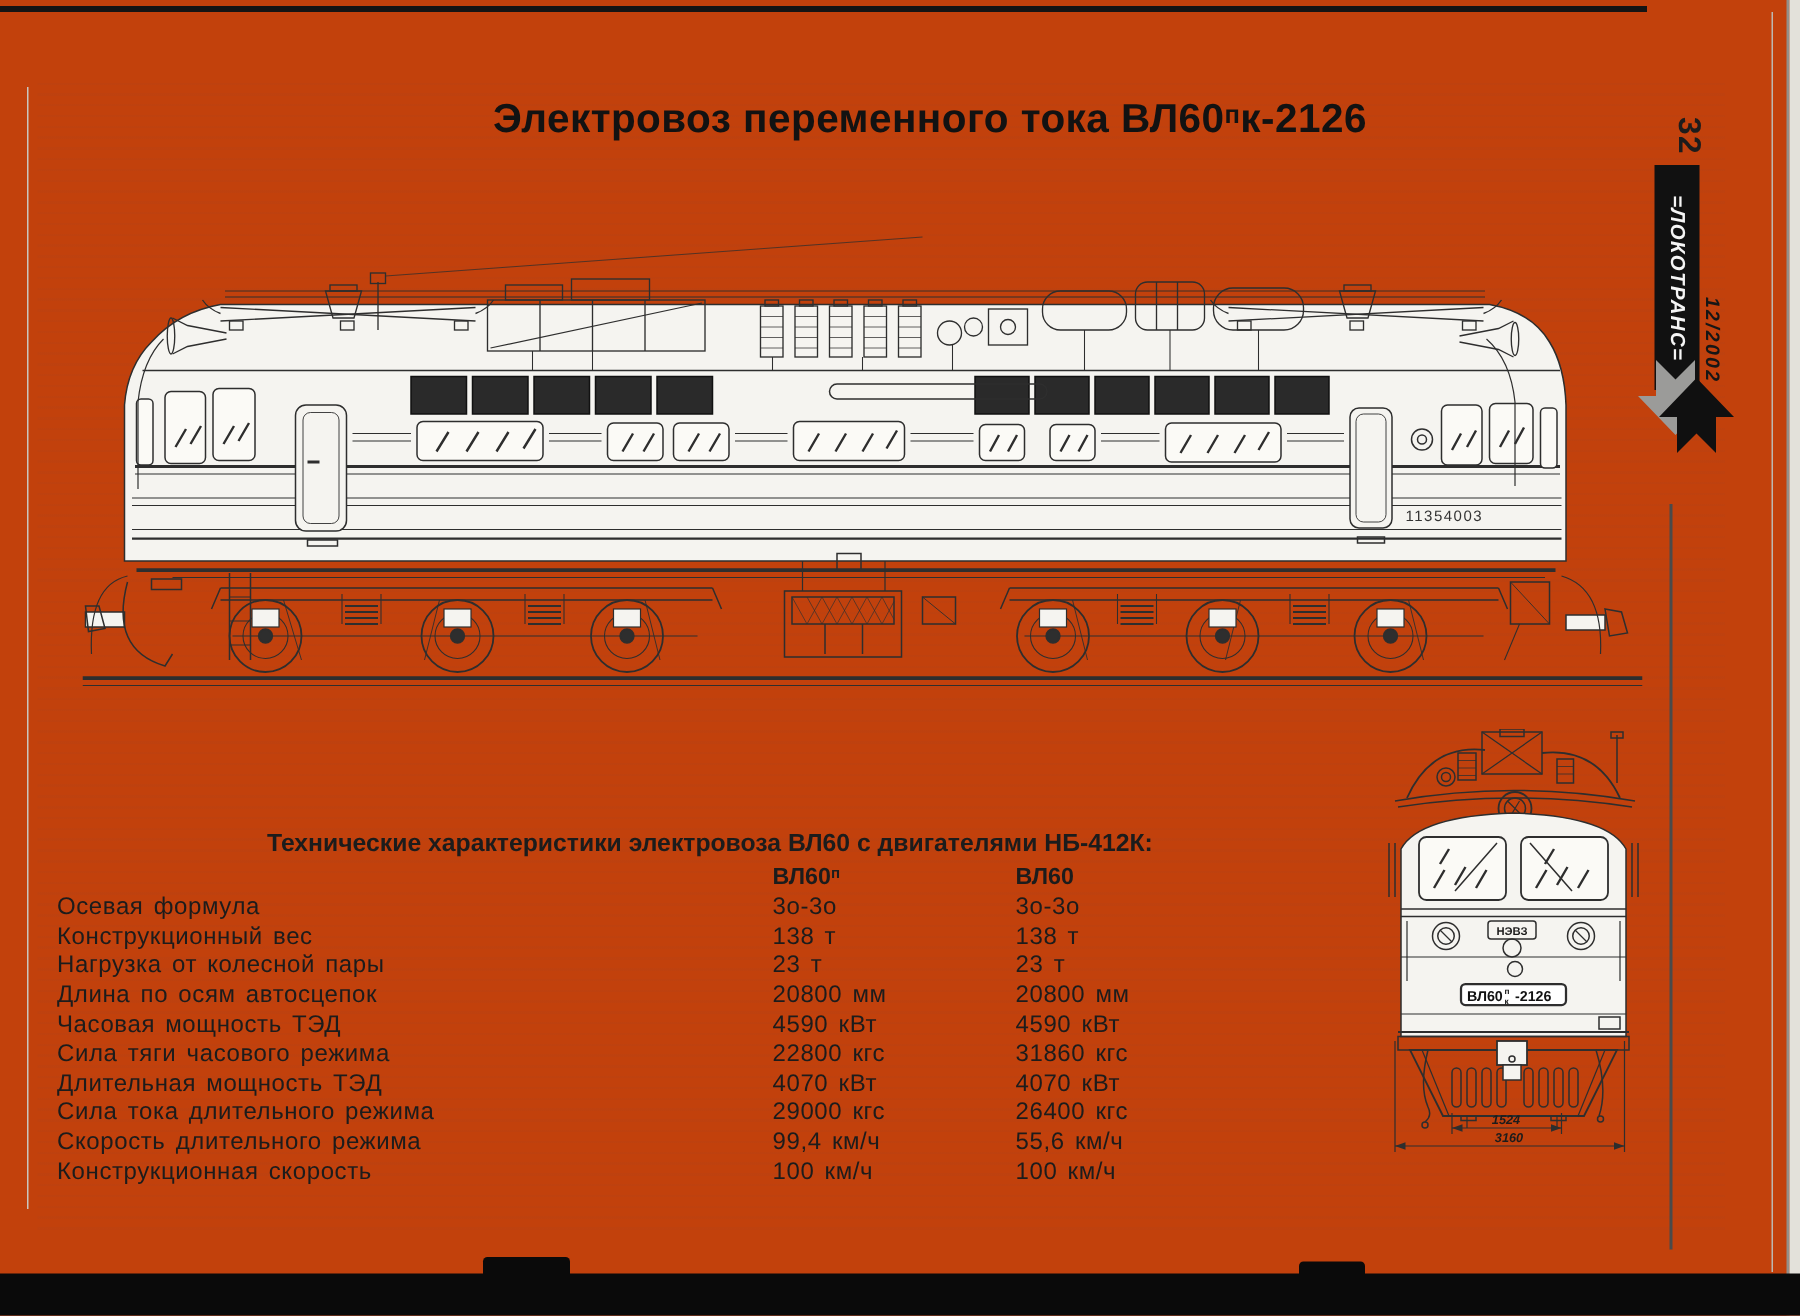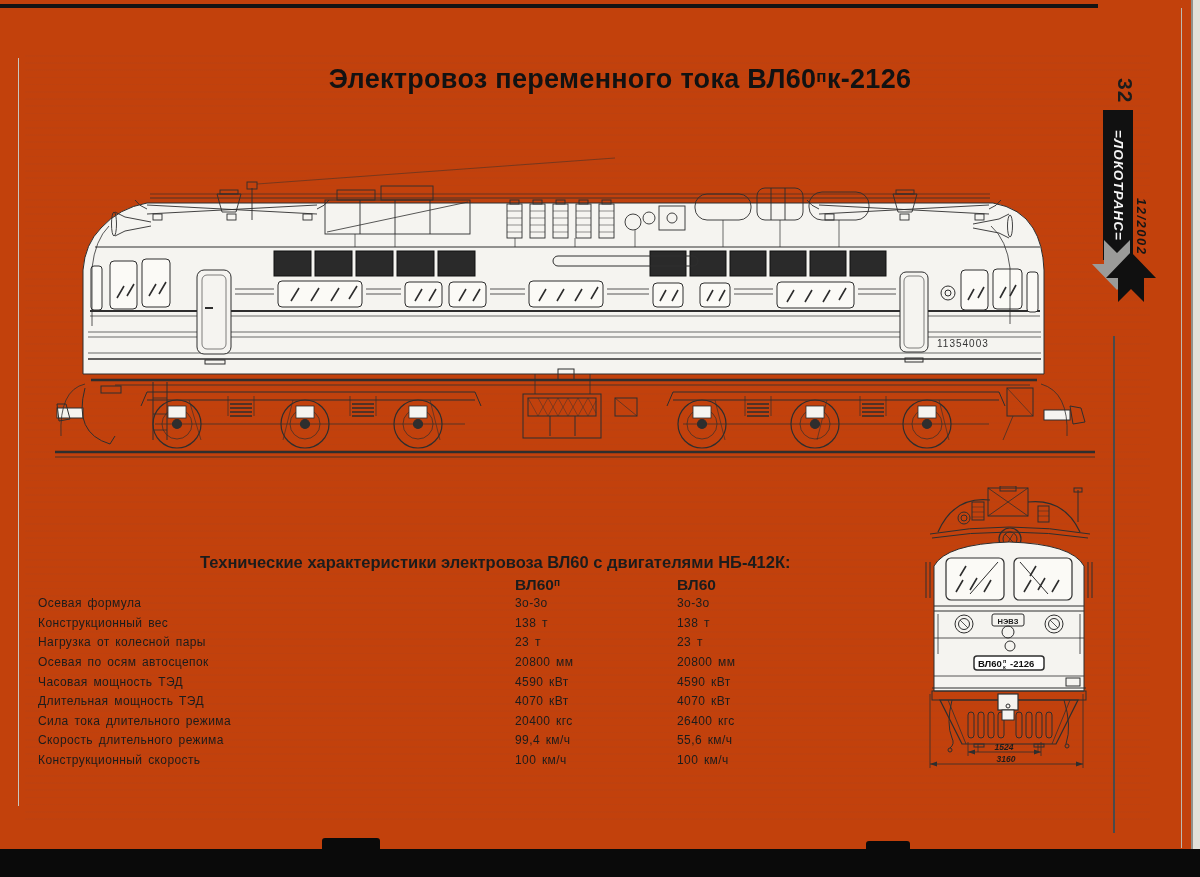--- a/index.html
+++ b/index.html
@@ -16,26 +16,26 @@
   .bump1{left:322px;top:838px;width:58px;height:14px;background:#0a0a0a;border-radius:3px 3px 0 0;}
   .bump2{left:866px;top:841px;width:44px;height:11px;background:#0a0a0a;border-radius:3px 3px 0 0;}
   
   .ghost{left:25px;top:55px;width:1125px;height:770px;opacity:.05;pointer-events:none;
          background:repeating-linear-gradient(180deg,rgba(70,70,105,.6) 0 1.6px,rgba(0,0,0,0) 1.6px 7.2px);}
   
   .title{left:130px;top:64px;width:980px;text-align:center;font-size:27px;font-weight:bold;
          letter-spacing:.3px;color:#121212;white-space:nowrap;}
   .title sup{font-size:17px;vertical-align:6px;}
   
-  .specs-head{left:200px;top:553px;font-size:16.5px;font-weight:bold;white-space:nowrap;}
+  .specs-head{left:178px;top:553px;font-size:16.5px;font-weight:bold;white-space:nowrap;}
   .colhead{font-size:15.5px;font-weight:bold;white-space:nowrap;}
   .colhead sup{font-size:10px;vertical-align:4px;}
   .ch1{left:515px;top:576px;} .ch2{left:677px;top:576px;}
   .specs-rows{left:38px;top:596px;width:800px;}
-  .srow{position:relative;height:19.65px;font-size:12px;}
+  .srow{position:relative;height:19.65px;font-size:16px;}
   .srow span{position:absolute;white-space:nowrap;letter-spacing:.4px;word-spacing:2px;}
   .srow .c1{left:477px;} .srow .c2{left:639px;}
   
   .pagenum{left:1137px;top:78px;width:40px;font-size:21px;font-weight:bold;
            transform:rotate(90deg);transform-origin:left top;letter-spacing:1px;}
   .banner{left:1103px;top:110px;width:30px;height:150px;background:#111;
           display:flex;align-items:center;justify-content:center;}
   .banner span{transform:rotate(90deg);white-space:nowrap;color:#f5f5f5;font-size:13.5px;
                font-weight:bold;font-style:italic;letter-spacing:1px;}
   .issue{left:1149px;top:198px;width:86px;font-size:13px;font-weight:bold;font-style:italic;
@@ -388,46 +388,51 @@
         <span class="c0">Конструкционный вес</span>
         <span class="c1">138 т</span>
         <span class="c2">138 т</span>
       </div>
     <div class="srow">
         <span class="c0">Нагрузка от колесной пары</span>
         <span class="c1">23 т</span>
         <span class="c2">23 т</span>
       </div>
     <div class="srow">
-        <span class="c0">Осевая по осям автосцепок</span>
+        <span class="c0">Длина по осям автосцепок</span>
         <span class="c1">20800 мм</span>
         <span class="c2">20800 мм</span>
       </div>
     <div class="srow">
         <span class="c0">Часовая мощность ТЭД</span>
         <span class="c1">4590 кВт</span>
         <span class="c2">4590 кВт</span>
       </div>
     <div class="srow">
+        <span class="c0">Сила тяги часового режима</span>
+        <span class="c1">22800 кгс</span>
+        <span class="c2">31860 кгс</span>
+      </div>
+    <div class="srow">
         <span class="c0">Длительная мощность ТЭД</span>
         <span class="c1">4070 кВт</span>
         <span class="c2">4070 кВт</span>
       </div>
     <div class="srow">
         <span class="c0">Сила тока длительного режима</span>
-        <span class="c1">20400 кгс</span>
+        <span class="c1">29000 кгс</span>
         <span class="c2">26400 кгс</span>
       </div>
     <div class="srow">
         <span class="c0">Скорость длительного режима</span>
         <span class="c1">99,4 км/ч</span>
         <span class="c2">55,6 км/ч</span>
       </div>
     <div class="srow">
-        <span class="c0">Конструкционный скорость</span>
+        <span class="c0">Конструкционная скорость</span>
         <span class="c1">100 км/ч</span>
         <span class="c2">100 км/ч</span>
       </div>
   </div>
 
   <div class="abs pagenum">32</div>
   <div class="abs banner">
     <span>=ЛОКОТРАНС=</span>
   </div>
   <div class="abs issue">12/2002</div>

